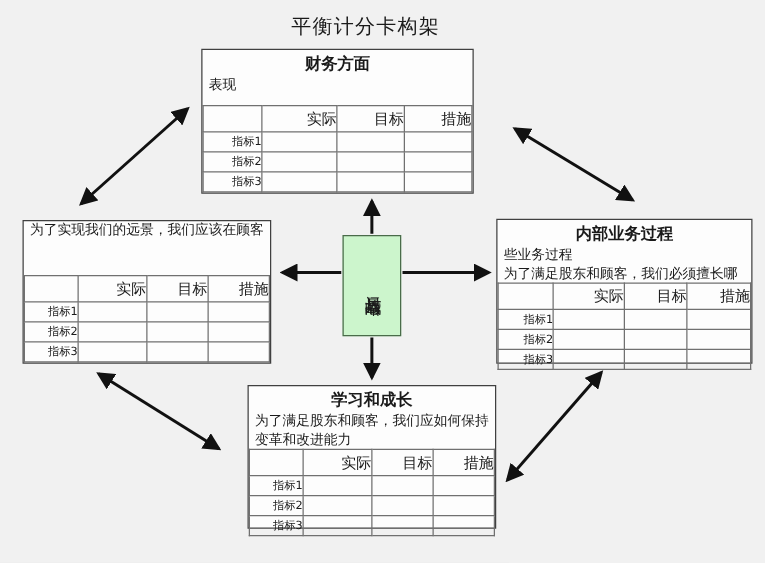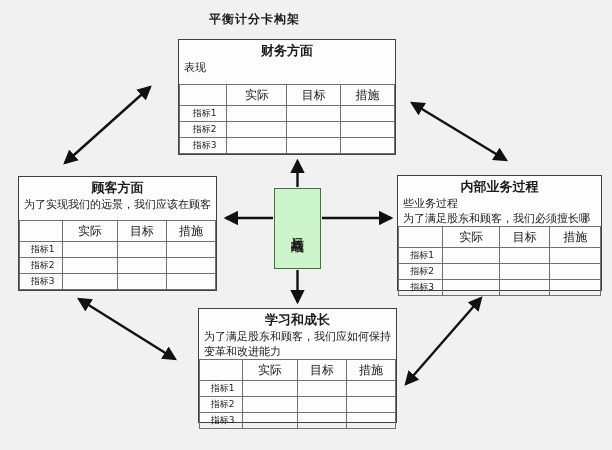--- a/index.html
+++ b/index.html
@@ -8,55 +8,55 @@
     background:#e8e8e8;
   }
   #page{
     position:relative;
     width:612px;height:450px;
     background:var(--bg,#f1f1f1);
     color:var(--text,#1a1a1a);
     overflow:hidden;
   }
   #diagram-title{
-    position:absolute;left:209px;top:11px;
-    font-size:12px;font-weight:bold;letter-spacing:1px;
+    position:absolute;left:233px;top:11px;
+    font-size:16px;font-weight:normal;letter-spacing:1px;
     white-space:nowrap;
   }
   .bsc-box{
     position:absolute;
     background:var(--box-bg,#fdfdfd);
     border:1px solid var(--box-border,#404040);
     display:flex;flex-direction:column;
     box-sizing:border-box;
   }
-  #box-financial{left:178px;top:39px;width:218px;height:116px;}
+  #box-financial{left:161px;top:39px;width:218px;height:116px;}
   #box-customer {left:18px; top:176px;width:199px;height:115px;}
   #box-internal {left:397px;top:175px;width:205px;height:116px;}
   #box-learning {left:198px;top:308px;width:199px;height:115px;}
   .box-title{
     text-align:center;font-weight:bold;font-size:13px;
     padding:2px 0 1px 0;white-space:nowrap;
   }
   .box-desc{padding:0 5px;font-size:11px;line-height:14.5px;}
   .desc-line{white-space:nowrap;}
   .desc-line.indented{padding-left:38px;}
   .bsc-table{
     margin-top:auto;width:100%;
     border-collapse:collapse;table-layout:fixed;
   }
   .bsc-table td{
     border:1px solid var(--table-line,#707070);
     height:15px;padding:0;overflow:hidden;
   }
   .bsc-table tr.head td{
-    height:20px;text-align:center;font-size:12px;font-weight:normal;
+    height:20px;text-align:right;font-size:12px;font-weight:normal;
   }
   .bsc-table td.lbl{
-    font-size:9px;text-align:center;padding-left:3px;white-space:nowrap;
+    font-size:9px;text-align:right;padding-left:3px;white-space:nowrap;
   }
   .bsc-table col.c0{width:22%;}
   .bsc-table col.c1{width:28%;}
   .bsc-table col.c2{width:25%;}
   .bsc-table col.c3{width:25%;}
   #center-box{
     position:absolute;left:274px;top:188px;width:47px;height:81px;
     background:var(--center-fill,#ccf5cc);
     border:1px solid var(--center-border,#4a6b4a);
     box-sizing:border-box;
@@ -118,21 +118,20 @@
         <td class="lbl">指标3</td>
         <td></td>
             <td></td>
             <td></td>
       </tr>
       </tbody>
     </table>
   </div>
 
   <div class="bsc-box" id="box-customer">
-    <div class="box-title">顾客方面</div>
     <div class="box-desc">
       <div class="desc-line">为了实现我们的远景，我们应该在顾客</div>
     </div>
     <table class="bsc-table">
       <colgroup>
           <col class="c0">
           <col class="c1">
           <col class="c2">
           <col class="c3">
         </colgroup>

